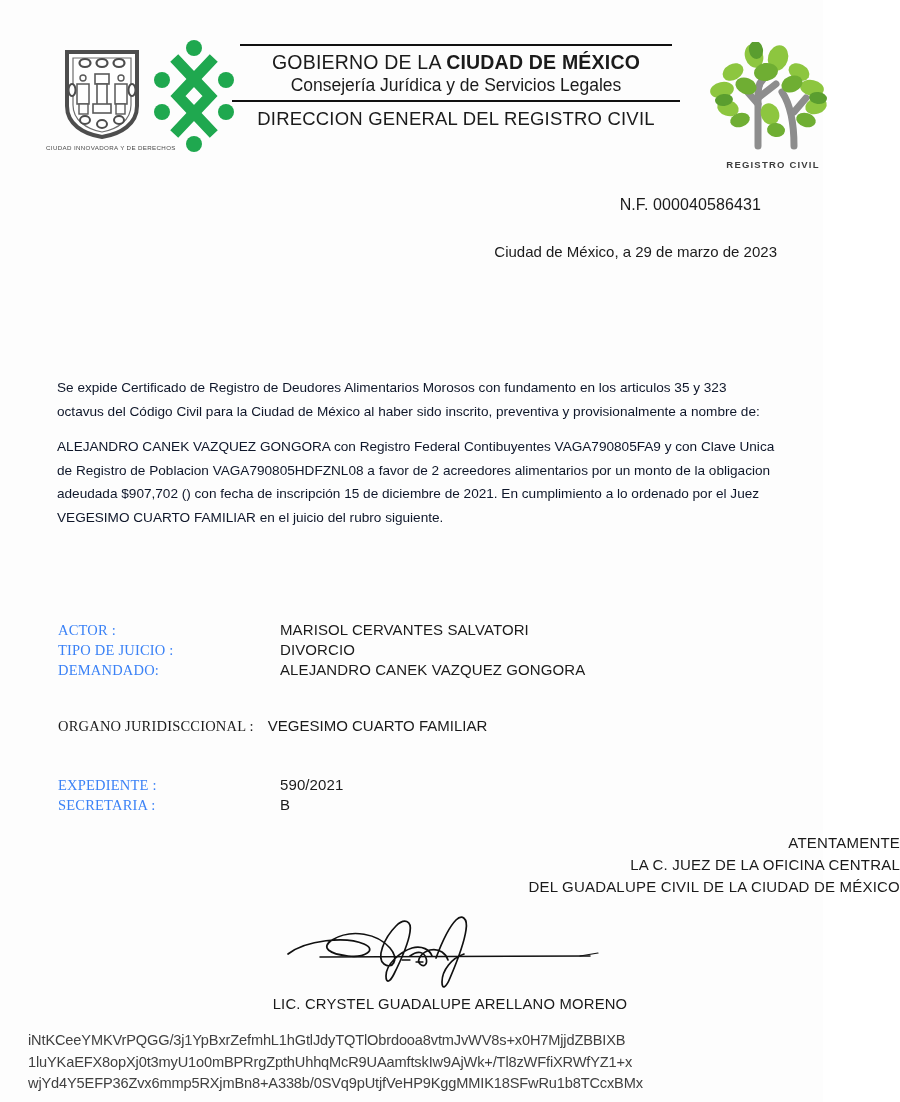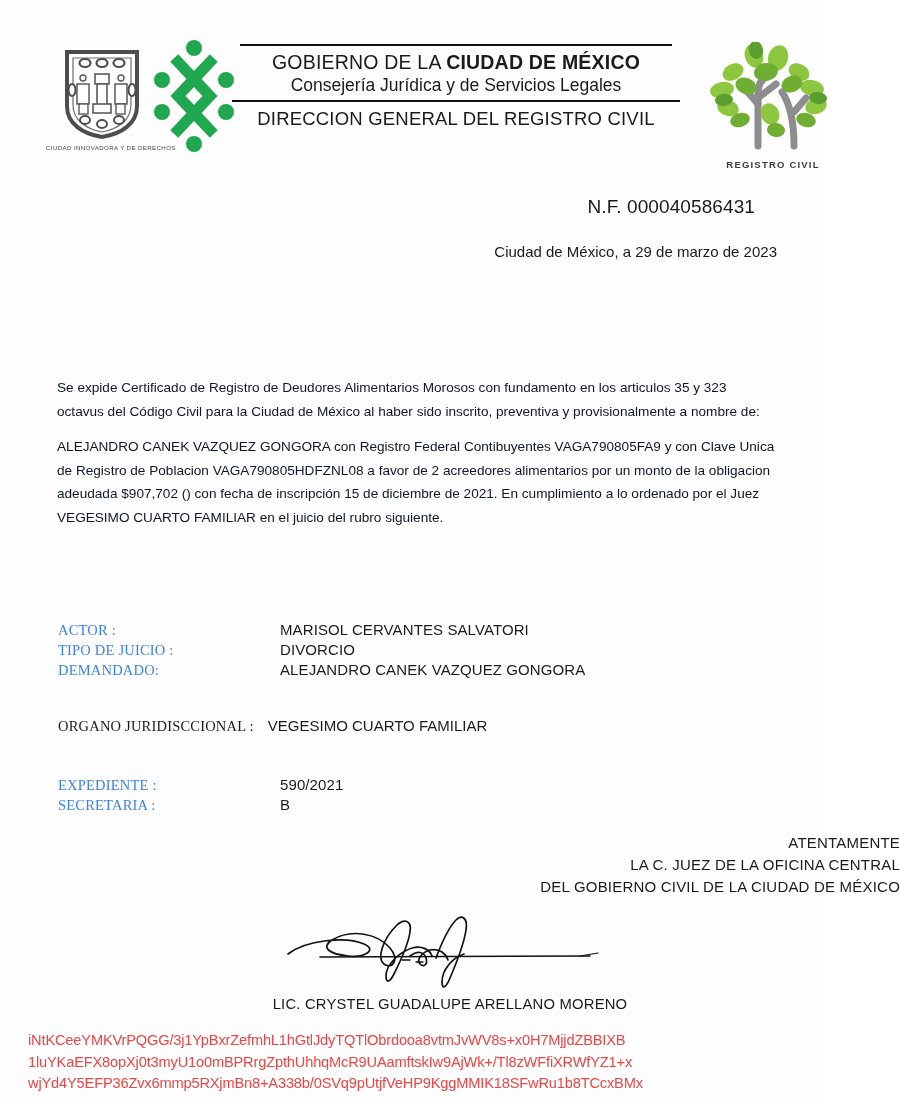--- a/index.html
+++ b/index.html
@@ -120,22 +120,22 @@
     letter-spacing: 1.2px;
     color: #3d3d3d;
     margin-top: 1px;
     white-space: nowrap;
   }
 
   
   .nf-line {
     position: absolute;
     top: 196px;
-    right: 68px;
-    font-size: 19px;
+    right: 62px;
+    font-size: 16px;
     letter-spacing: 0.1px;
   }
   .date-line {
     position: absolute;
     top: 243px;
     right: 46px;
     font-size: 15px;
     text-align: right;
   }
 
@@ -262,21 +262,21 @@
     position: absolute;
     left: 28px;
     top: 1030px;
     width: 852px;
   }
   .seal-line {
     font-family: "Liberation Sans", sans-serif;
     font-size: 14.6px;
     line-height: 21.5px;
     letter-spacing: -0.15px;
-    color: #ef4444;
+    color: #404040;
     white-space: nowrap;
   }
 </style>
 </head>
 <body>
 
 <div class="page">
 
   <div class="header">
 
@@ -419,21 +419,21 @@
     </div>
     <div class="case-row">
       <div class="case-label">SECRETARIA :</div>
       <div class="case-value">B</div>
     </div>
   </div>
 
   <div class="closing">
     <div>ATENTAMENTE</div>
     <div>LA C. JUEZ DE LA OFICINA CENTRAL</div>
-    <div>DEL GOBIERNO CIVIL DE LA CIUDAD DE MÉXICO</div>
+    <div>DEL GUADALUPE CIVIL DE LA CIUDAD DE MÉXICO</div>
   </div>
 
   <div class="signature-wrap">
     <svg width="380" height="80" viewBox="0 0 380 80" xmlns="http://www.w3.org/2000/svg">
       <g fill="none" stroke="#111111" stroke-linecap="round" stroke-linejoin="round">
         <path d="M28 42 C46 28 86 24 104 32 C118 38 104 46 88 44 C70 42 60 36 72 28
                  C92 16 118 22 130 36 C140 48 132 58 124 52 C116 46 124 26 136 14
                  C144 6 152 8 150 20 C148 34 140 50 134 62 C130 70 126 72 126 64
                  C126 52 140 40 152 36 C162 33 170 38 172 44" stroke-width="1.7"></path>
         <path d="M150 44 C158 38 164 40 166 46 C168 52 164 56 160 52 C156 48 162 40 170 38

